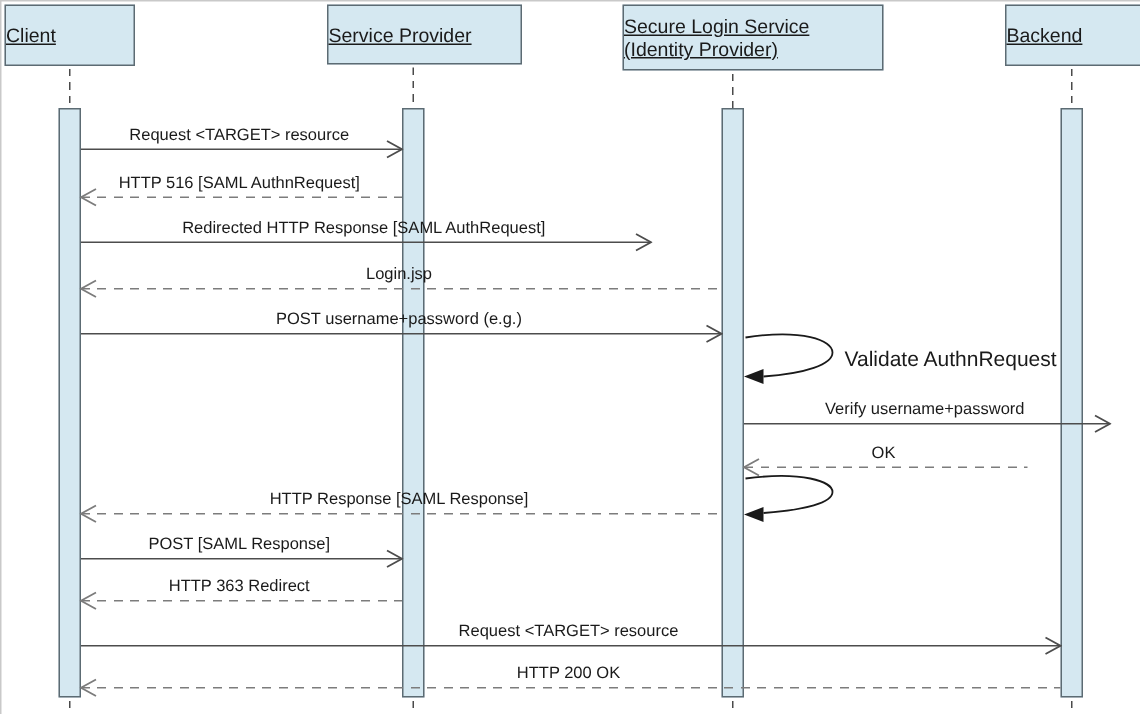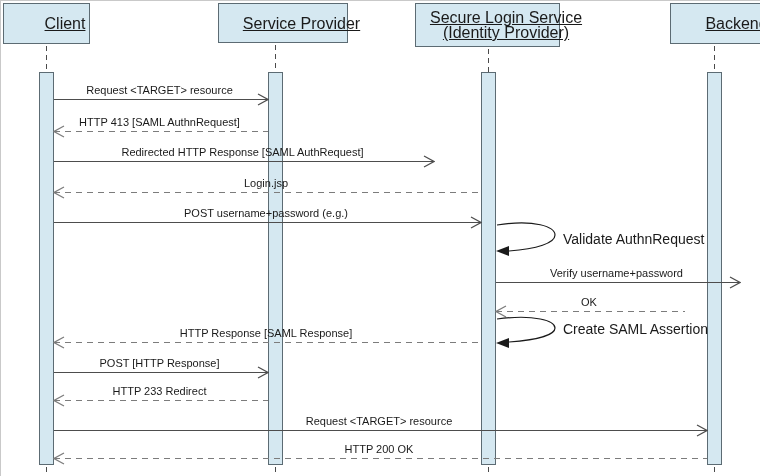--- a/index.html
+++ b/index.html
@@ -3,22 +3,22 @@
 <meta charset="utf-8">
 <style>
   html,body{margin:0;padding:0;background:#ffffff;}
   .stage{
     position:relative;width:760px;height:476px;overflow:hidden;
     background:#ffffff;box-shadow:inset 1px 1px 0 #c9c9c9;
     font-family:"Liberation Sans","DejaVu Sans",sans-serif;color:#1a1a1a;
   }
   .actor{
     position:absolute;box-sizing:border-box;background:#d5e8f1;border:1.5px solid #5c6b73;
-    display:flex;flex-direction:column;align-items:center;justify-content:center;
-    font-size:16px;line-height:15px;color:#1a1a1a;padding-left:37px;
+    display:flex;flex-direction:column;justify-content:center;
+    font-size:13px;line-height:15px;color:#1a1a1a;
   }
   .actor span{text-decoration:underline;white-space:nowrap;}
   .lifeline{
     position:absolute;width:1px;
     background:repeating-linear-gradient(180deg,#4a4a4a 0 5px,transparent 5px 9px);
   }
   .activation{
     position:absolute;top:72px;width:15px;height:393px;box-sizing:border-box;
     background:#d5e8f1;border:1px solid #5c6b73;
   }
@@ -40,21 +40,21 @@
 <body>
 
 <div class="stage">
 
   <div class="actor" style="left:3px;top:3px;width:87px;height:41px">
     <span>Client</span>
   </div>
   <div class="actor" style="left:218px;top:3px;width:130px;height:40px">
     <span>Service Provider</span>
   </div>
-  <div class="actor" style="left:415px;top:3px;width:145px;height:44px">
+  <div class="actor" style="left:415px;top:3px;width:174px;height:44px">
     <span>Secure Login Service</span>
     <span>(Identity Provider)</span>
   </div>
   <div class="actor" style="left:670px;top:3px;width:96px;height:41px">
     <span>Backend</span>
   </div>
 
   <div class="lifeline" style="left:46px;top:46px;height:26px"></div>
   <div class="lifeline" style="left:275px;top:45px;height:27px"></div>
   <div class="lifeline" style="left:488px;top:49px;height:23px"></div>
@@ -72,21 +72,21 @@
 
   <div class="msg" style="left:54px;top:83px;width:214px">
     <div class="label">Request &lt;TARGET&gt; resource</div>
     <div class="line solid"></div>
     <svg class="head right" width="12" height="13">
         <path d="M1,1 L11,6.5 L1,12" fill="none" stroke="#4d4d4d" stroke-width="1.2"></path>
       </svg>
   </div>
 
   <div class="msg" style="left:54px;top:115px;width:214px">
-    <div class="label">HTTP 413 [SAML AuthnRequest]</div>
+    <div class="label">HTTP 516 [SAML AuthnRequest]</div>
     <div class="line dashed"></div>
     <svg class="head left" width="12" height="13">
         <path d="M11,1 L1,6.5 L11,12" fill="none" stroke="#7c7c7c" stroke-width="1.2"></path>
       </svg>
   </div>
 
   <div class="msg" style="left:54px;top:145px;width:380px">
     <div class="label">Redirected HTTP Response [SAML AuthRequest]</div>
     <div class="line solid"></div>
     <svg class="head right" width="12" height="13">
@@ -129,40 +129,39 @@
     <div class="line dashed"></div>
     <svg class="head left" width="12" height="13">
         <path d="M11,1 L1,6.5 L11,12" fill="none" stroke="#7c7c7c" stroke-width="1.2"></path>
       </svg>
   </div>
 
   <svg class="selfmsg" style="left:495px;top:316px" width="64" height="32">
     <path d="M2,3 C40,-2 60,5 60,12 C60,19 42,24 14,26" fill="none" stroke="#1a1a1a" stroke-width="1.2"></path>
     <polygon points="1,27 14,22 14,32" fill="#1a1a1a"></polygon>
   </svg>
-  <div class="selfmsg-label" style="left:563px;top:323px">Create SAML Assertion</div>
 
   <div class="msg" style="left:54px;top:326px;width:427px">
     <div class="label">HTTP Response [SAML Response]</div>
     <div class="line dashed"></div>
     <svg class="head left" width="12" height="13">
         <path d="M11,1 L1,6.5 L11,12" fill="none" stroke="#7c7c7c" stroke-width="1.2"></path>
       </svg>
   </div>
 
   <div class="msg" style="left:54px;top:356px;width:214px">
-    <div class="label">POST [HTTP Response]</div>
+    <div class="label">POST [SAML Response]</div>
     <div class="line solid"></div>
     <svg class="head right" width="12" height="13">
         <path d="M1,1 L11,6.5 L1,12" fill="none" stroke="#4d4d4d" stroke-width="1.2"></path>
       </svg>
   </div>
 
   <div class="msg" style="left:54px;top:384px;width:214px">
-    <div class="label">HTTP 233 Redirect</div>
+    <div class="label">HTTP 363 Redirect</div>
     <div class="line dashed"></div>
     <svg class="head left" width="12" height="13">
         <path d="M11,1 L1,6.5 L11,12" fill="none" stroke="#7c7c7c" stroke-width="1.2"></path>
       </svg>
   </div>
 
   <div class="msg" style="left:54px;top:414px;width:653px">
     <div class="label">Request &lt;TARGET&gt; resource</div>
     <div class="line solid"></div>
     <svg class="head right" width="12" height="13">

